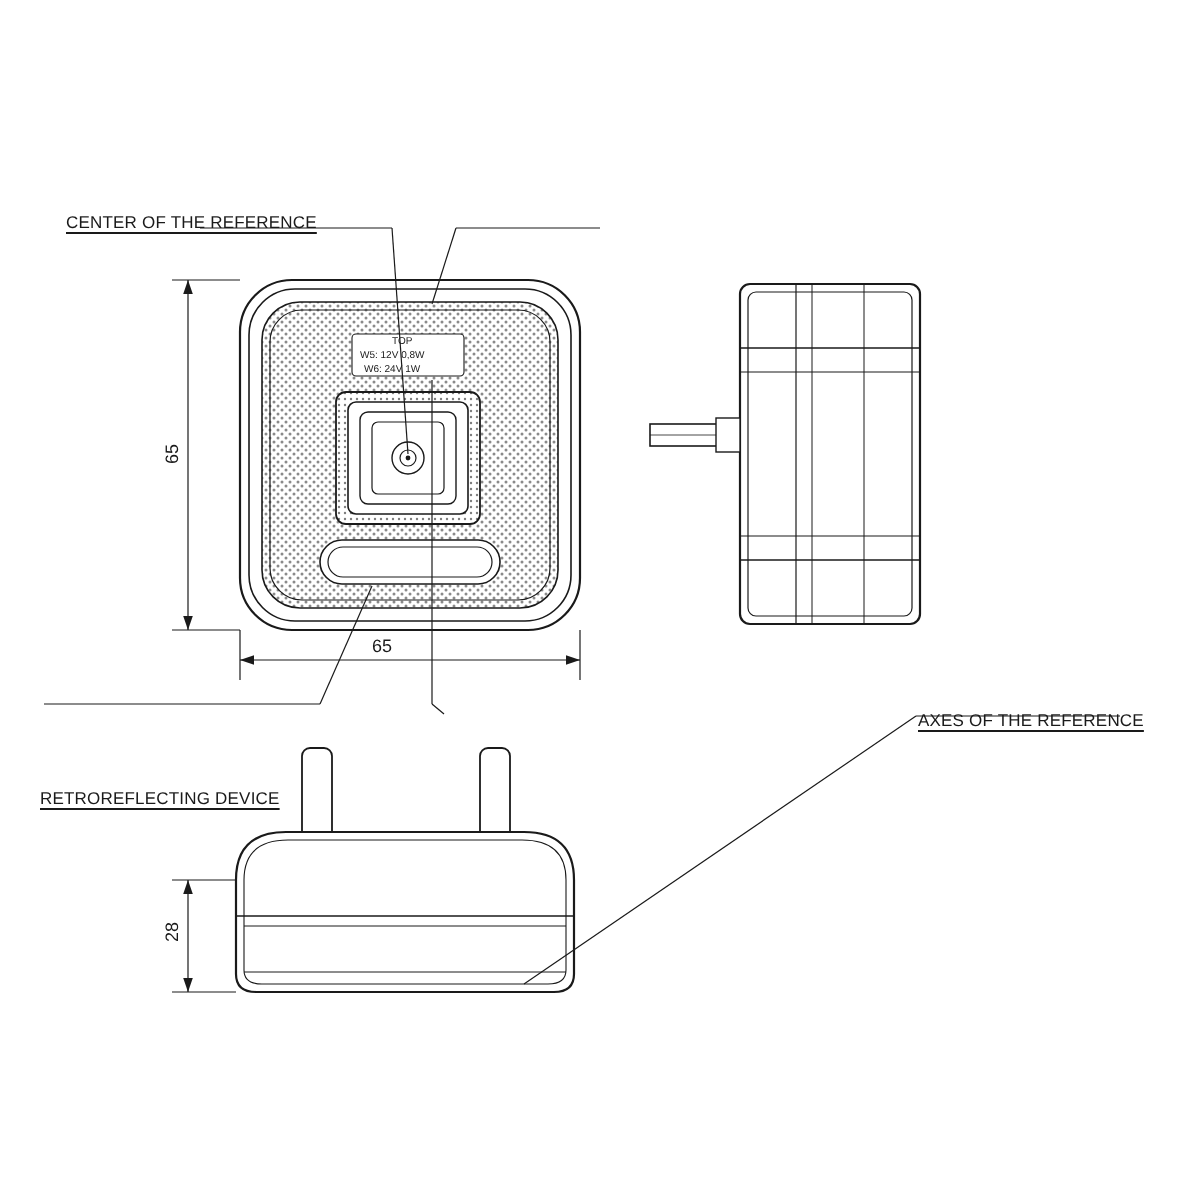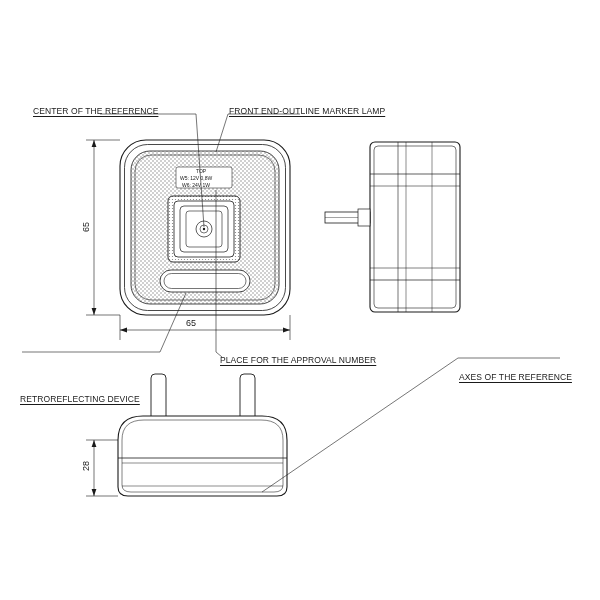--- a/index.html
+++ b/index.html
@@ -161,27 +161,25 @@
       <line x1="216" y1="352" x2="216" y2="190"></line>
       <line x1="216" y1="352" x2="222" y2="357"></line>
 
       <line x1="458" y1="358" x2="560" y2="358"></line>
       <line x1="458" y1="358" x2="262" y2="492"></line>
     </g>
   </svg>
 
   <div class="lbl" style="left:33px; top:106px;">CENTER OF THE REFERENCE</div>
 
-  <div class="lbl" style="left:229px; top:106px;">FRONT END-OUTLINE MARKER LAMP</div>
 
   <div class="lbl" style="left:20px; top:355px;margin-top:39px;">RETROREFLECTING DEVICE</div>
 
-  <div class="lbl" style="left:220px; top:355px;">PLACE FOR THE APPROVAL NUMBER</div>
 
-  <div class="lbl" style="left:459px; top:372px;">AXES OF THE REFERENCE</div>
+  <div class="lbl" style="left:459px; top:355px;">AXES OF THE REFERENCE</div>
 
   <div class="dim vert" style="left:78px; top:222px; width:16px; text-align:center;">65</div>
 
   <div class="dim" style="left:186px; top:318px;">65</div>
 
   <div class="dim vert" style="left:78px; top:461px; width:16px; text-align:center;">28</div>
 
   <div class="tinytxt" style="left:196px; top:168px;">TOP</div>
   <div class="tinytxt" style="left:180px; top:175px;">W5: 12V  0,8W</div>
   <div class="tinytxt" style="left:182px; top:182px;">W6: 24V  1W</div>

